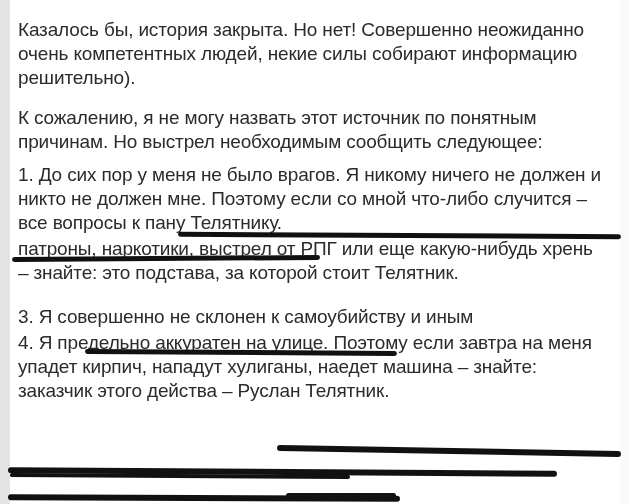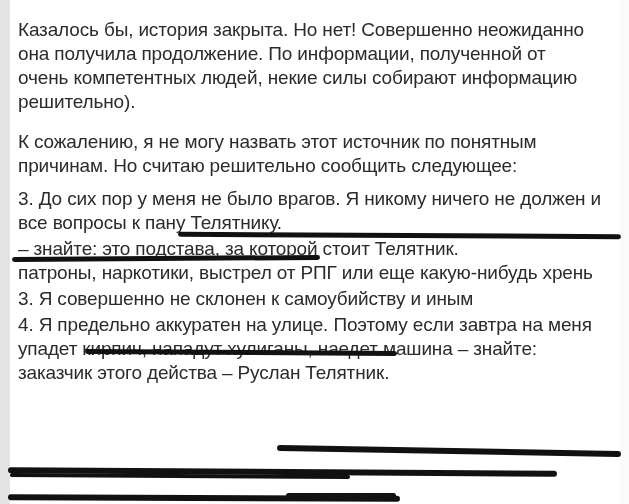--- a/index.html
+++ b/index.html
@@ -20,21 +20,21 @@
   .content{
     position:absolute;left:10px;top:0;width:610px;height:504px;
     padding:6px 0 0 8px;box-sizing:border-box;background:#ffffff;
     color:#2b2b2b;font-size:19px;letter-spacing:-0.15px;
   }
   .block{margin:0;}
   .b0{margin-top:12px;}
   .b1{margin-top:16px;}
   .b2{margin-top:9px;}
   .b3{margin-top:2px;}
-  .b4{margin-top:2px;}
+  .b4{margin-top:20px;}
   .b5{margin-top:2px;}
   .ln{height:24px;line-height:24px;white-space:nowrap;}
   
   .stroke{
     position:absolute;background:#111111;border-radius:3px;pointer-events:none;
   }
   .s1{left:178px;top:233px;width:443px;height:5px;transform:rotate(.3deg);}
   .s2{left:12px;top:256px;width:308px;height:5px;transform:rotate(-.4deg);}
   .s3{left:85px;top:350px;width:312px;height:5px;transform:rotate(.4deg);}
   .s4{left:277px;top:448px;width:344px;height:6px;transform:rotate(1deg);}
@@ -48,38 +48,38 @@
 
 <div class="page">
 
   <div class="gutter-left"></div>
   <div class="gutter-right"></div>
 
   <div class="content">
 
     <div class="block b0">
       <div class="ln">Казалось бы, история закрыта. Но нет! Совершенно неожиданно</div>
-      <div class="ln">она получила продолжение. По информации, полученной от</div>
       <div class="ln">очень компетентных людей, некие силы собирают информацию</div>
       <div class="ln">решительно).</div>
     </div>
 
     <div class="block b1">
       <div class="ln">К сожалению, я не могу назвать этот источник по понятным</div>
-      <div class="ln">причинам. Но считаю решительно сообщить следующее:</div>
+      <div class="ln">причинам. Но выстрел необходимым сообщить следующее:</div>
     </div>
 
     <div class="block b2">
-      <div class="ln">3. До сих пор у меня не было врагов. Я никому ничего не должен и</div>
+      <div class="ln">1. До сих пор у меня не было врагов. Я никому ничего не должен и</div>
+      <div class="ln">никто не должен мне. Поэтому если со мной что-либо случится –</div>
       <div class="ln">все вопросы к пану Телятнику.</div>
     </div>
 
     <div class="block b3">
+      <div class="ln">патроны, наркотики, выстрел от РПГ или еще какую-нибудь хрень</div>
       <div class="ln">– знайте: это подстава, за которой стоит Телятник.</div>
-      <div class="ln">патроны, наркотики, выстрел от РПГ или еще какую-нибудь хрень</div>
     </div>
 
     <div class="block b4">
       <div class="ln">3. Я совершенно не склонен к самоубийству и иным</div>
     </div>
 
     <div class="block b5">
       <div class="ln">4. Я предельно аккуратен на улице. Поэтому если завтра на меня</div>
       <div class="ln">упадет кирпич, нападут хулиганы, наедет машина – знайте:</div>
       <div class="ln">заказчик этого действа – Руслан Телятник.</div>

